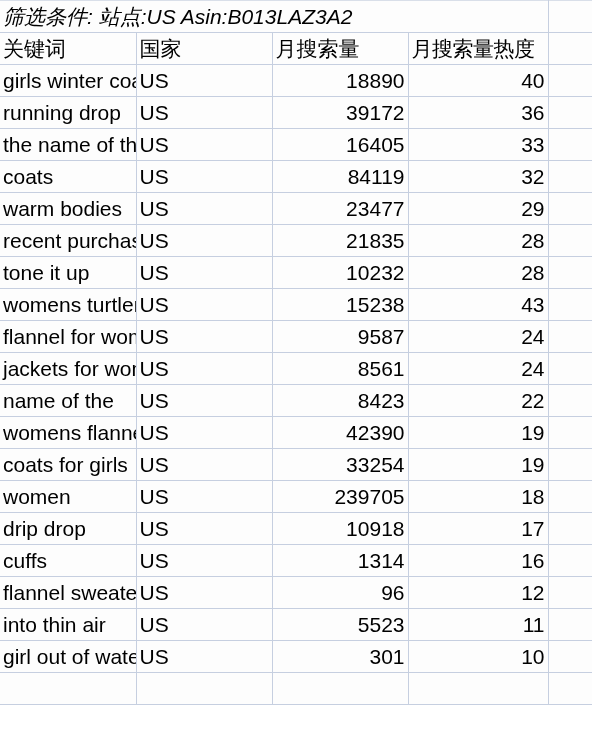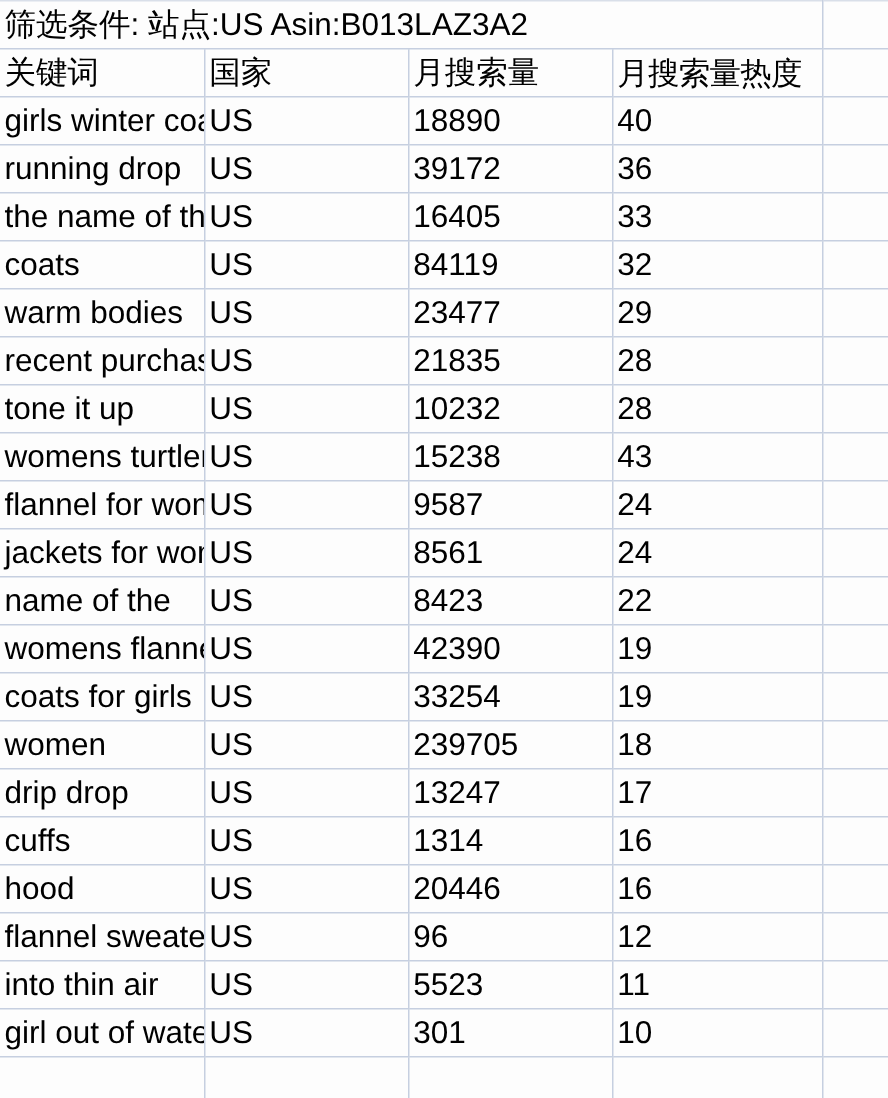--- a/index.html
+++ b/index.html
@@ -49,34 +49,35 @@
     overflow: hidden;
     vertical-align: middle;
   }
 
   
   table.grid tr.row-title td {
     border-top: 1px solid #d9dfe9;
   }
 
   td.num {
-    text-align: left;
+    text-align: right;
     padding-right: 7px;
     margin-top: 28px;
   }
 
   td.txt {
     text-align: left;
   }
 
   
   td.title-cell {
     font-size: 21px;
     letter-spacing: 0px;
     padding-left: 3px;
+    font-style: italic;
   }
 
   
   td.head {
     font-size: 22px;
     padding-left: 4px;
   }
   td.head.head-last {
     letter-spacing: -0.5px;
     font-family: Liberation Serif, serif;
@@ -210,35 +211,28 @@
         <tr>
           <td class="txt kw">women</td>
           <td class="txt">US</td>
           <td class="num">239705</td>
           <td class="num">18</td>
           <td class="blank"></td>
         </tr>
         <tr>
           <td class="txt kw">drip drop</td>
           <td class="txt">US</td>
-          <td class="num">13247</td>
+          <td class="num">10918</td>
           <td class="num">17</td>
           <td class="blank"></td>
         </tr>
         <tr>
           <td class="txt kw">cuffs</td>
           <td class="txt">US</td>
           <td class="num">1314</td>
-          <td class="num">16</td>
-          <td class="blank"></td>
-        </tr>
-        <tr>
-          <td class="txt kw">hood</td>
-          <td class="txt">US</td>
-          <td class="num">20446</td>
           <td class="num">16</td>
           <td class="blank"></td>
         </tr>
         <tr>
           <td class="txt kw">flannel sweater</td>
           <td class="txt">US</td>
           <td class="num">96</td>
           <td class="num">12</td>
           <td class="blank"></td>
         </tr>

